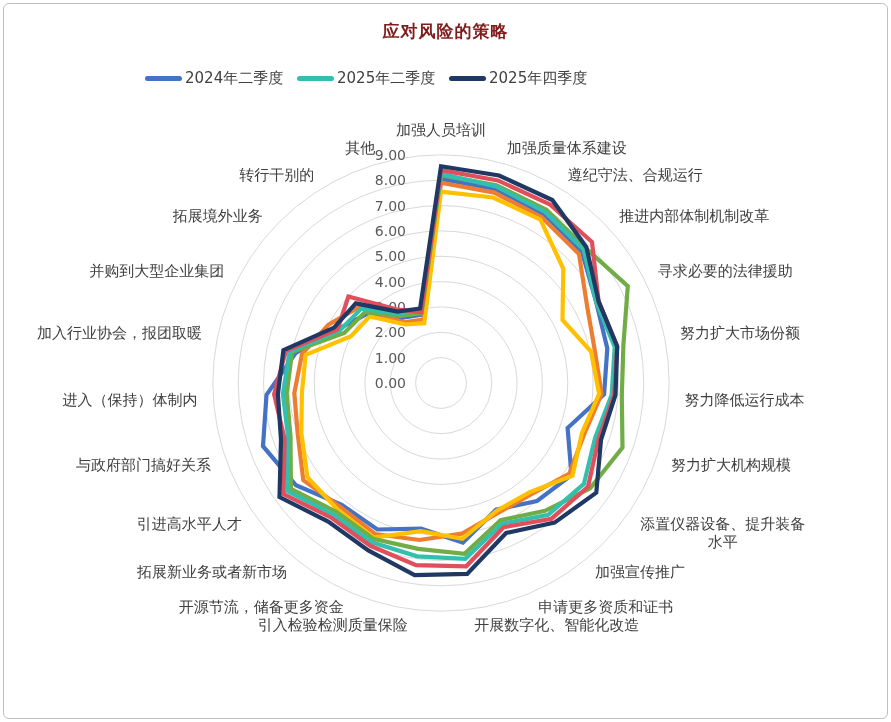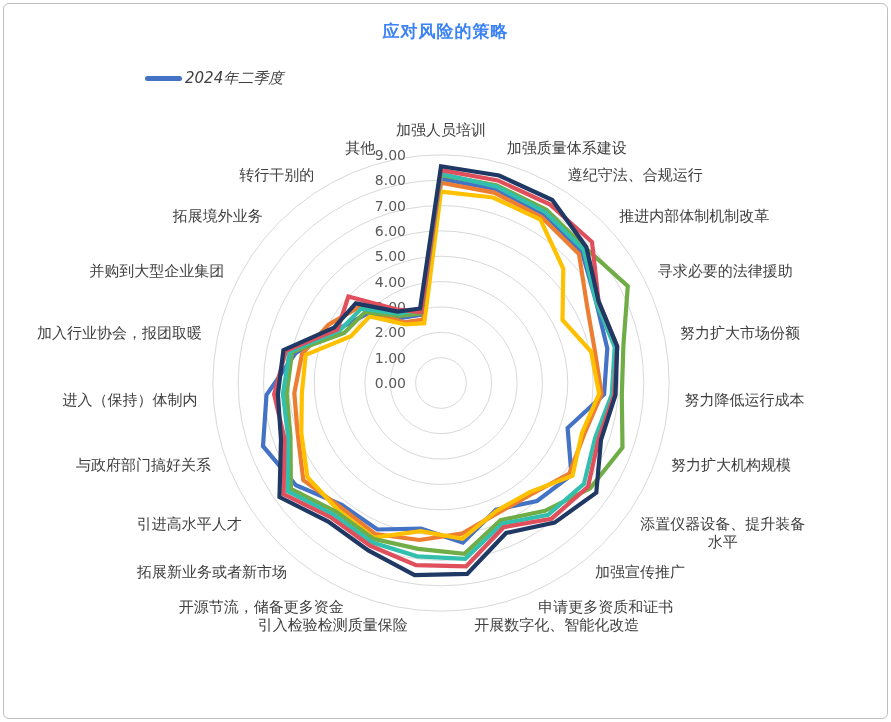--- a/index.html
+++ b/index.html
@@ -1,37 +1,45 @@
 <!DOCTYPE html>
 <html><head>
 <meta charset="utf-8">
 <style>
   html,body{margin:0;padding:0;background:#fff;width:891px;height:722px;overflow:hidden;
     font-family:"DejaVu Sans","Liberation Sans",sans-serif;}
   #stage{position:relative;width:891px;height:722px;background:#ffffff;}
   #frame{position:absolute;left:3px;top:3px;right:3px;bottom:3px;border:1px solid #bfbfbf;border-radius:6px;}
   #chart-title{position:absolute;left:0;top:20px;width:100%;text-align:center;
-    font-size:17px;font-weight:bold;color:#3b82f6;letter-spacing:1px;}
-  #legend{position:absolute;left:145px;top:62px;width:625px;display:flex;flex-wrap:wrap;font-style:italic;}
+    font-size:17px;font-weight:bold;color:#7f1d1d;letter-spacing:1px;}
+  #legend{position:absolute;left:145px;top:62px;width:625px;display:flex;flex-wrap:wrap;}
   .legend-item{display:flex;align-items:center;width:152px;height:33px;}
   .swatch{display:inline-block;width:37px;height:5px;border-radius:2.5px;margin-right:3px;flex:0 0 auto;}
   .legend-label{font-size:15px;color:#404040;white-space:nowrap;}
   #radar-svg{position:absolute;left:0;top:0;}
   text{font-family:"DejaVu Sans","Liberation Sans",sans-serif;}
 </style>
 </head>
 <body>
 
 <div id="stage">
   <div id="frame"></div>
   <div id="chart-title">应对风险的策略</div>
   <div id="legend">
       <div class="legend-item">
         <span class="swatch" style="background: rgb(68, 114, 196);"></span>
         <span class="legend-label">2024年二季度</span>
+      </div>
+      <div class="legend-item">
+        <span class="swatch" style="background: rgb(51, 191, 174);"></span>
+        <span class="legend-label">2025年二季度</span>
+      </div>
+      <div class="legend-item">
+        <span class="swatch" style="background: rgb(31, 56, 100);"></span>
+        <span class="legend-label">2025年四季度</span>
       </div>
     </div>
   <svg id="radar-svg" width="891" height="722" viewBox="0 0 891 722">
       <g>
         <circle cx="441" cy="383" r="25.35" fill="none" stroke="#d9d9d9" stroke-width="1"></circle>
         <circle cx="441" cy="383" r="50.7" fill="none" stroke="#d9d9d9" stroke-width="1"></circle>
         <circle cx="441" cy="383" r="76.05000000000001" fill="none" stroke="#d9d9d9" stroke-width="1"></circle>
         <circle cx="441" cy="383" r="101.4" fill="none" stroke="#d9d9d9" stroke-width="1"></circle>
         <circle cx="441" cy="383" r="126.75" fill="none" stroke="#d9d9d9" stroke-width="1"></circle>
         <circle cx="441" cy="383" r="152.10000000000002" fill="none" stroke="#d9d9d9" stroke-width="1"></circle>

